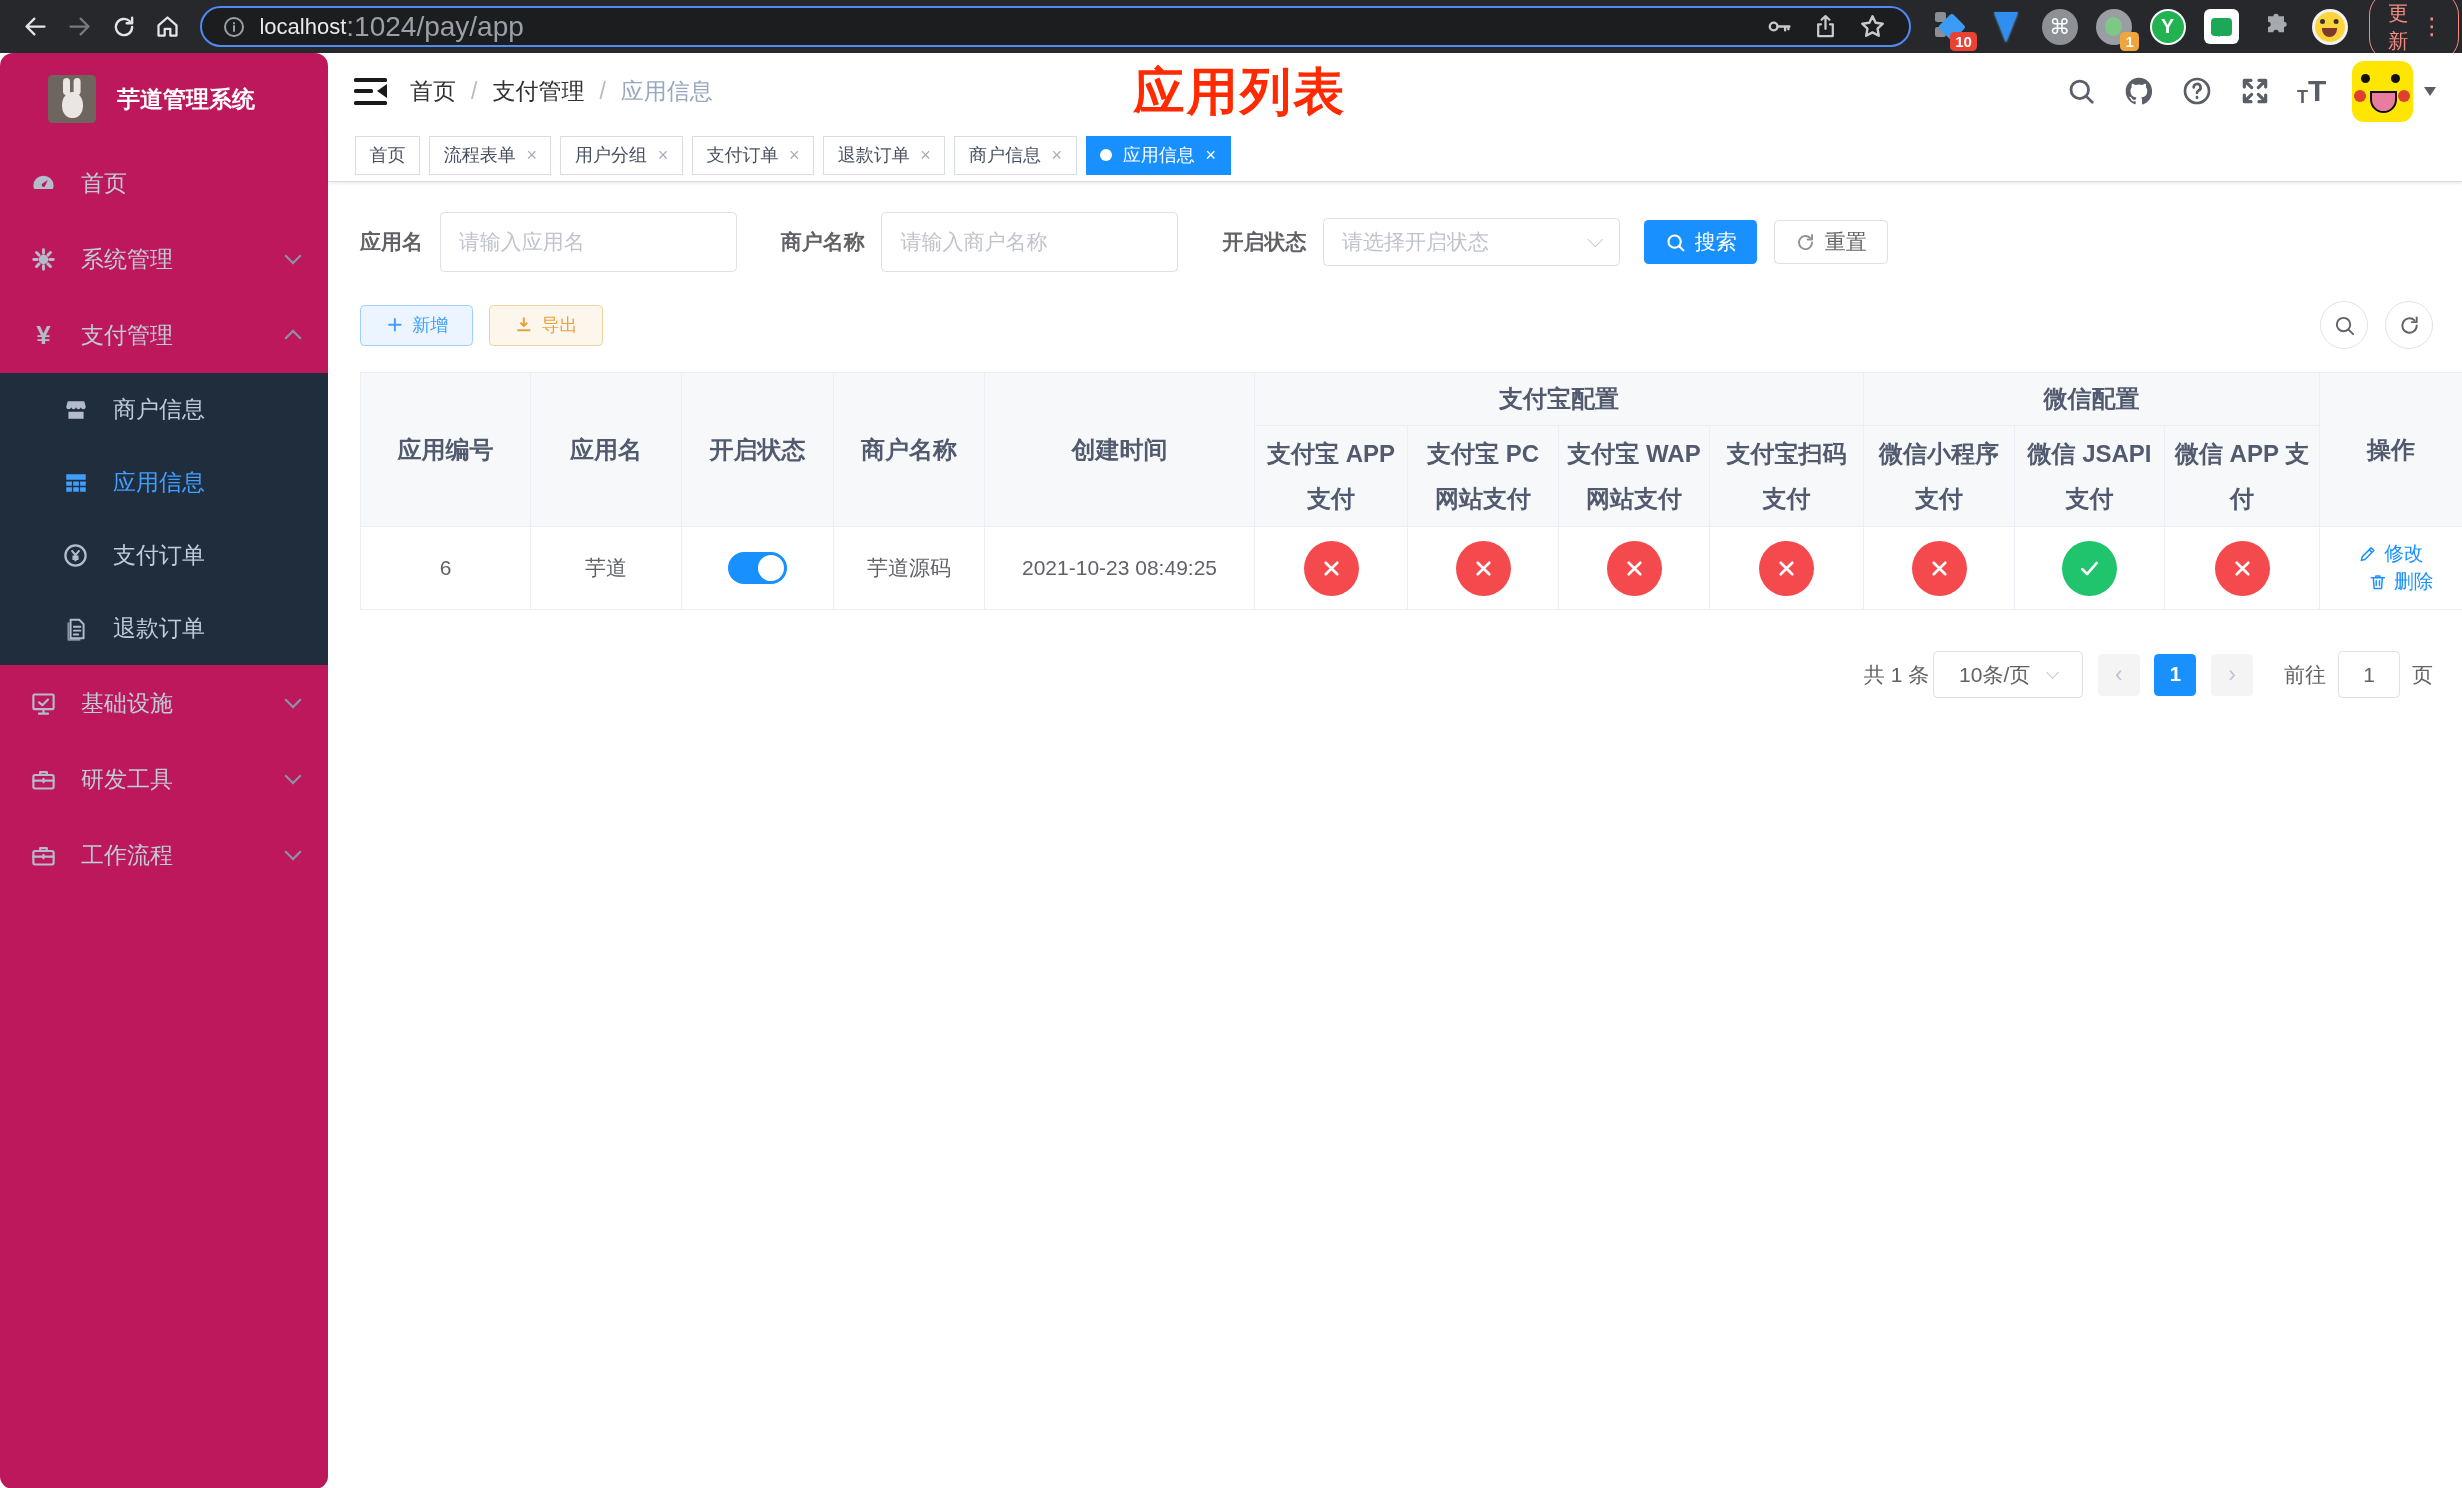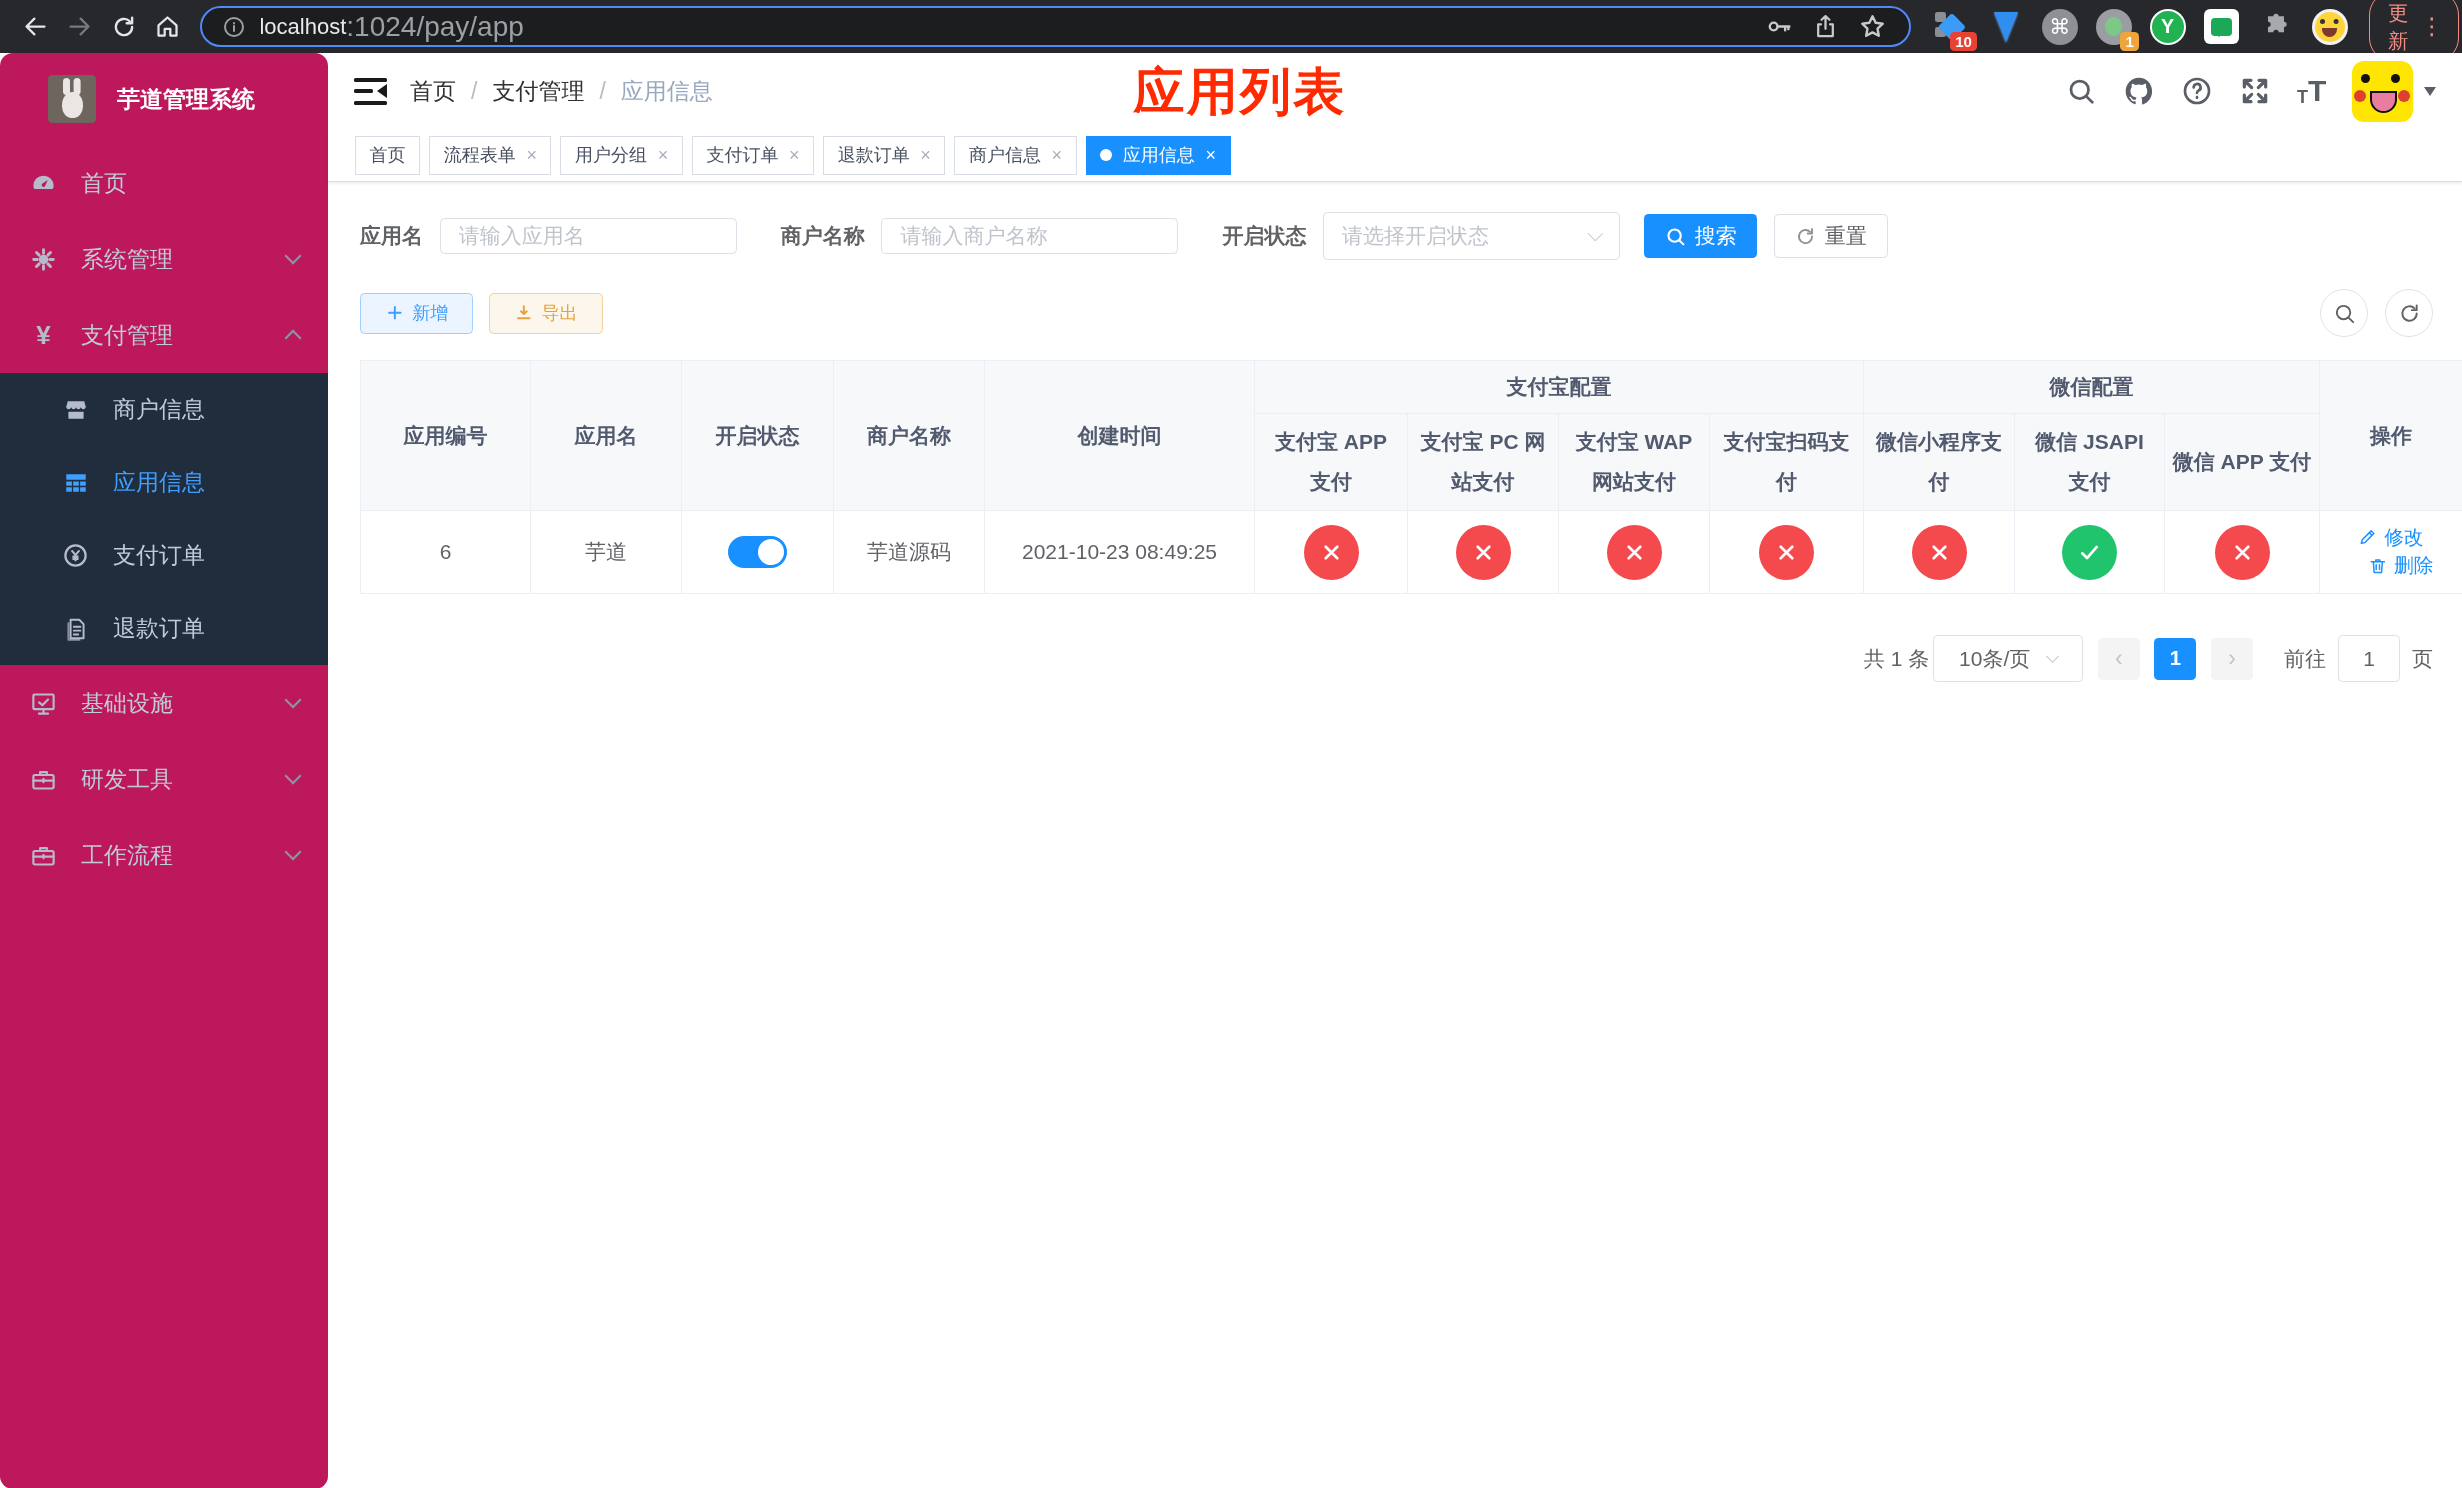--- a/index.html
+++ b/index.html
@@ -93,39 +93,39 @@
   .tag .close { font-size:18px; color:#a5aeba; }
   .tag.active { background:#1890ff; border-color:#1890ff; color:#fff; }
   .tag.active .dot { display:inline-block; }
   .tag.active .close { color:#fff; }
 
   .content { padding:30px 29px 0 32px; }
 
   .filter-row { display:flex; align-items:center; }
   .f-label { font-size:21px; font-weight:700; color:#606266; margin-right:16.7px; white-space:nowrap; }
   .f-gap { width:44px; flex:none; }
-  .f-input { width:297px; height:36px; border:0.8px solid #dcdfe6; border-radius:4.5px; padding:0 18px; font-size:21px; color:#606266; outline:none; font-family:inherit; }
+  .f-input { width:297px; height:60px; border:0.8px solid #dcdfe6; border-radius:4.5px; padding:0 18px; font-size:21px; color:#606266; outline:none; font-family:inherit; }
   .f-input::placeholder { color:#bfc4cc; }
   .f-select { width:297px; height:48px; border:0.8px solid #dcdfe6; border-radius:4.5px; display:flex; align-items:center; padding:0 18px; font-size:21px; color:#bfc4cc; cursor:pointer; }
   .f-select .sel-caret { margin-left:auto; width:10.6px; height:10.6px; border-right:1.5px solid #c0c4cc; border-bottom:1.5px solid #c0c4cc; transform:rotate(45deg); margin-top:-4.5px; }
   .btn { height:44px; border-radius:4.5px; font-size:21px; display:inline-flex; align-items:center; gap:9px; padding:0 19.7px; cursor:pointer; border:0.8px solid transparent; font-family:inherit; }
   .btn-primary { background:#1890ff; color:#fff; margin-left:24px; }
   .btn-plain { background:#fff; border-color:#dcdfe6; color:#606266; margin-left:16.7px; }
   .btn-plain svg { color:#8f9399; }
 
   .toolbar-row { margin-top:29px; display:flex; align-items:center; }
   .btn-mini { height:41px; border-radius:4.5px; font-size:18px; display:inline-flex; align-items:center; gap:7.6px; padding:0 24px; cursor:pointer; font-family:inherit; }
   .btn-add { background:#ecf5ff; border:0.8px solid #a0cfff; color:#409eff; }
   .btn-export { background:#fdf6ec; border:0.8px solid #f3d19e; color:#e6a23c; margin-left:16px; }
   .toolbar-right { margin-left:auto; display:flex; gap:16.7px; }
   .circle-btn { width:48px; height:48px; border-radius:50%; border:0.8px solid #dfe3e8; background:#fff; color:#606266; display:flex; align-items:center; justify-content:center; cursor:pointer; }
 
   .data-table { margin-top:23px; width:100%; border-collapse:collapse; table-layout:fixed; }
   .data-table th, .data-table td { border:0.8px solid #ebeef5; }
-  .data-table thead th { background:#f7f8fa; color:#515a6e; font-size:21px; font-weight:bold; padding:4.5px 7.6px; text-align:center; }
+  .data-table thead th { background:#f7f8fa; color:#515a6e; font-size:24px; font-weight:bold; padding:4.5px 7.6px; text-align:center; }
   .data-table thead tr.gr { height:53px; }
   .data-table thead tr.sub { height:97px; }
   .data-table thead tr.sub th { line-height:1.9; }
   .data-table tbody tr { height:83px; }
   .data-table tbody td { text-align:center; font-size:21px; color:#606266; }
 
   .switch { width:59px; height:32px; border-radius:16px; background:#dcdfe6; position:relative; display:inline-block; vertical-align:middle; cursor:pointer; }
   .switch.on { background:#1890ff; }
   .switch .knob { position:absolute; top:3px; left:3px; width:26px; height:26px; border-radius:50%; background:#fff; }
   .switch.on .knob { left:auto; right:3px; }

